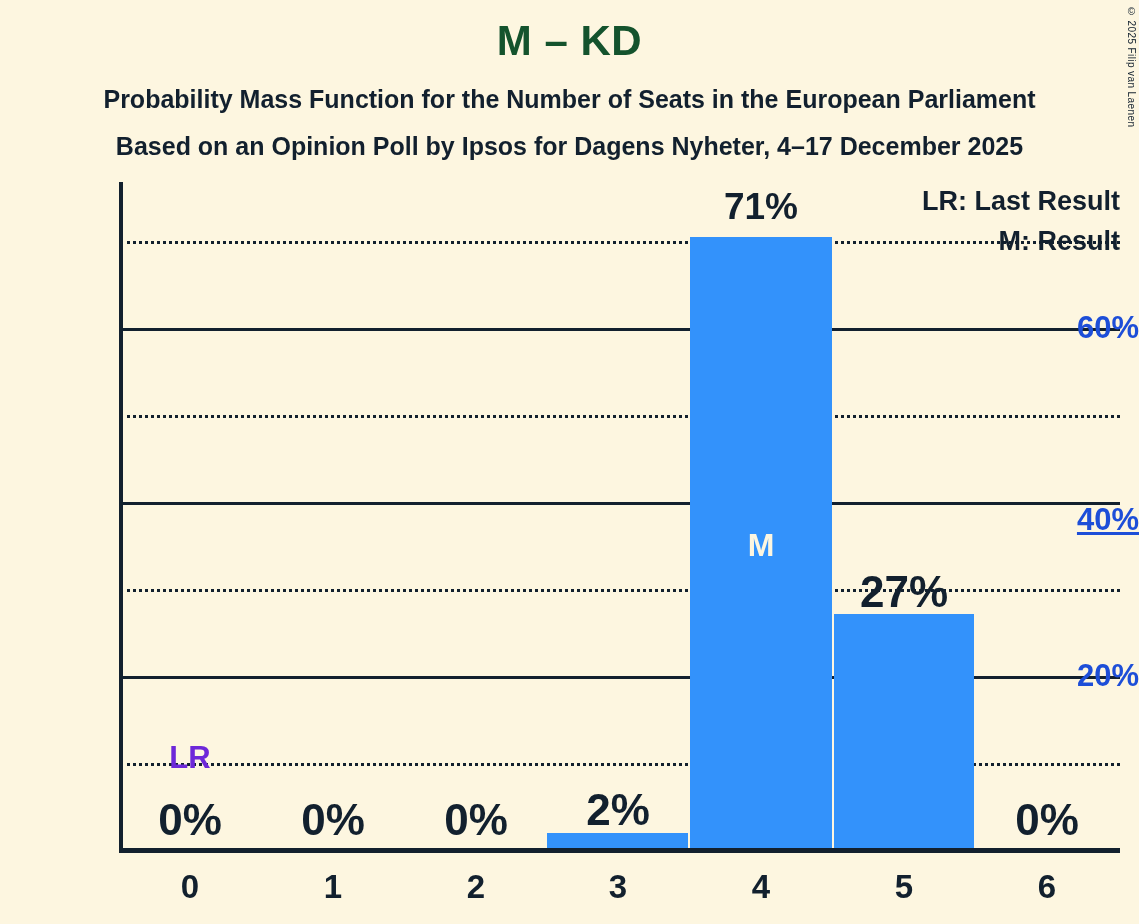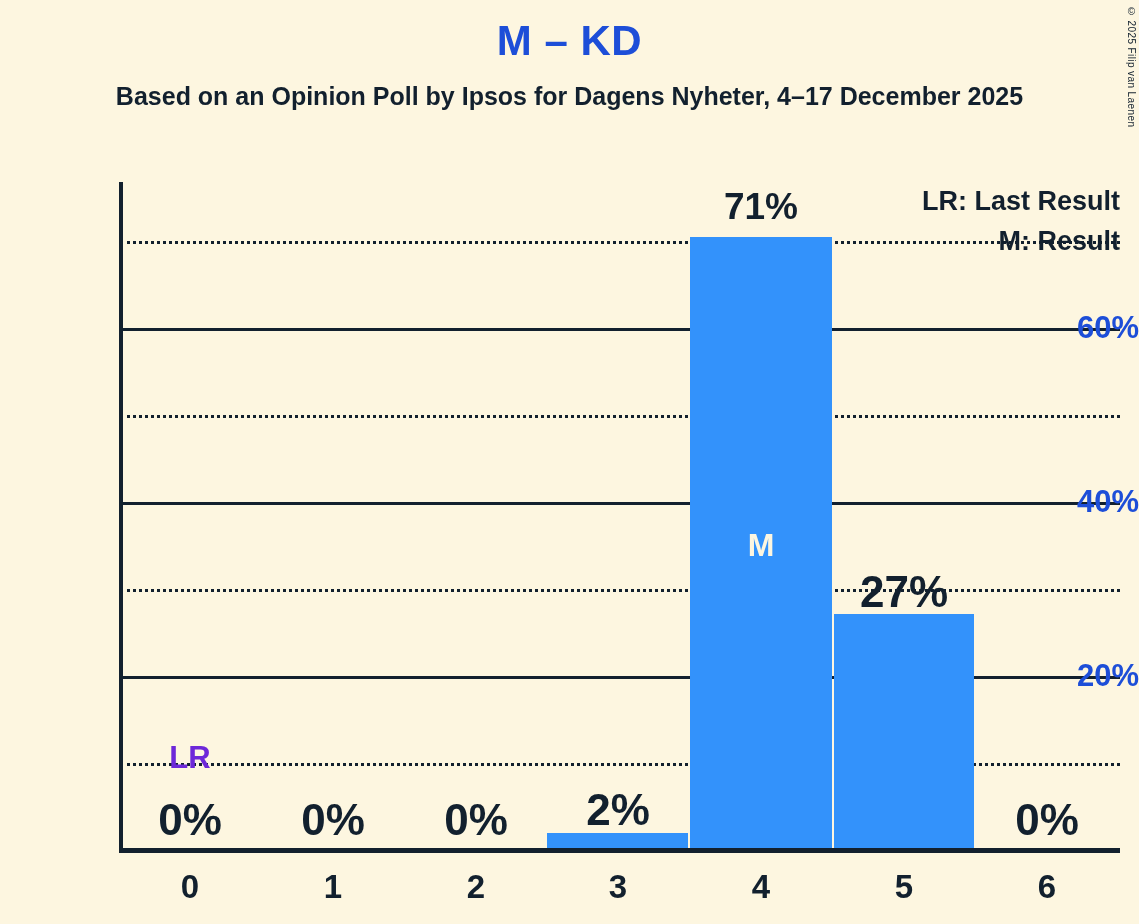--- a/index.html
+++ b/index.html
@@ -23,21 +23,21 @@
     top: 0;
     width: 1139px;
     text-align: center;
   }
   #chart-title {
     font-size: 42px;
     font-weight: bold;
     letter-spacing: 0.5px;
     margin-top: 20px;
     line-height: 1;
-    color: #1d4ed8;
+    color: #14532d;
   }
   #chart-subtitle {
     font-size: 25px;
     font-weight: bold;
     margin-top: 25px;
     line-height: 1;
     color: #12202E;
   }
   #chart-subtitle2 {
     font-size: 25px;
@@ -155,38 +155,39 @@
     color: #12202E;
     text-align: right;
     white-space: nowrap;
   }
 </style>
 </head>
 <body>
 
 <div id="header">
   <div id="chart-title">M – KD</div>
+  <div id="chart-subtitle">Probability Mass Function for the Number of Seats in the European Parliament</div>
   <div id="chart-subtitle2">Based on an Opinion Poll by Ipsos for Dagens Nyheter, 4–17 December 2025</div>
 </div>
 
 <div id="copyright">© 2025 Filip van Laenen</div>
 
 <div id="plot">
 
   <div class="gridline dotted" style="top:241px;"></div>
   <div class="gridline dotted" style="top:415px;"></div>
   <div class="gridline dotted" style="top:589px;"></div>
   <div class="gridline dotted" style="top:763px;"></div>
 
   <div class="gridline solid" style="top:328px;"></div>
   <div class="gridline solid" style="top:502px;"></div>
   <div class="gridline solid" style="top:676px;"></div>
 
   <div class="y-tick-label" style="top:328px;">60%</div>
-  <div class="y-tick-label" style="top:502px;">40%</div>
+  <div class="y-tick-label" style="top:520px;text-decoration:underline;">40%</div>
   <div class="y-tick-label" style="top:676px;">20%</div>
 
   <div id="y-axis"></div>
   <div id="x-axis"></div>
 
   <div class="bar" style="left:547px; width:141px; top:833px; height:15px;"></div>
   <div class="bar" style="left:690px; width:142px; top:237px; height:611px;"></div>
   <div class="bar" style="left:834px; width:140px; top:614px; height:234px;"></div>
 
   <div class="bar-value" style="left:190px; top:795px;">0%</div>

